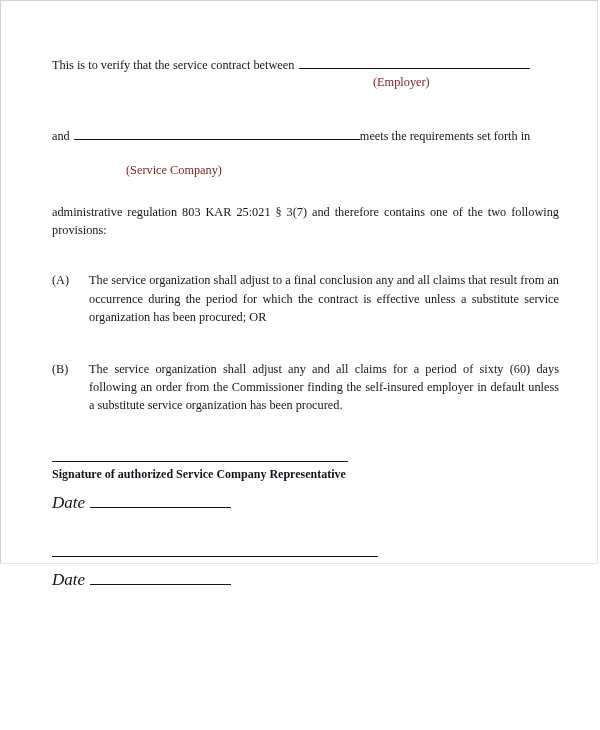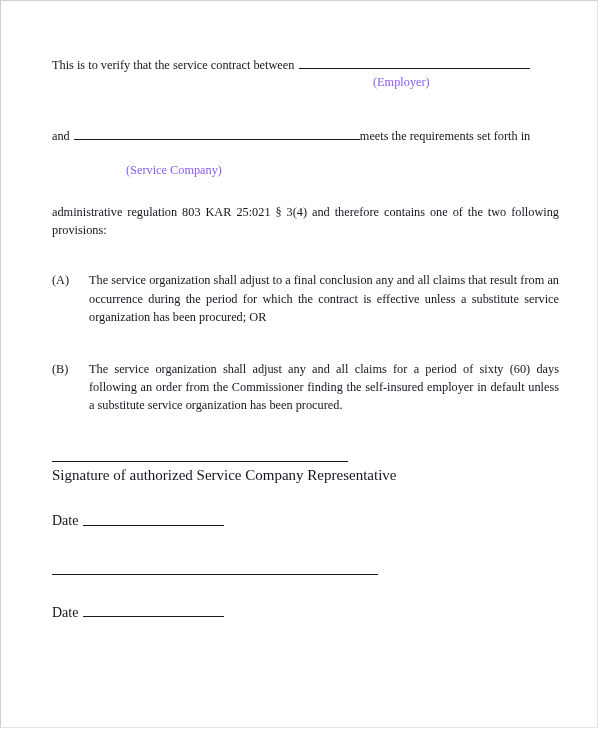--- a/index.html
+++ b/index.html
@@ -10,21 +10,21 @@
     width: 600px;
     height: 730px;
     background: #ffffff;
     font-family: "Liberation Serif", "DejaVu Serif", serif;
     overflow: hidden;
   }
 
   #page {
     position: relative;
     width: 598px;
-    height: 728px;
+    height: 564px;
     box-sizing: border-box;
     background: #ffffff;
     border: 1px solid #d8d8d8;
     border-top-color: #cfcfcf;
     border-left-color: #cfcfcf;
     border-right-color: #e2e2e2;
     border-bottom-color: #e6e6e6;
   }
 
   #content {
@@ -55,21 +55,21 @@
     vertical-align: baseline;
     border-bottom: 1.6px solid #18181f;
     height: 0.72em;
     margin: 0 0 0 1px;
   }
   .rule-employer { width: 231px; }
   .rule-service  { width: 286px; }
 
   .caption {
     font-size: 12.3px;
-    color: #8b5cf6;
+    color: #7f1d1d;
     white-space: nowrap;
   }
   .caption-employer {
     display: block;
     margin-top: 5px;
     padding-left: 321px;
   }
   .caption-service {
     display: block;
     margin-top: 22px;
@@ -112,27 +112,29 @@
     height: 0;
     font-size: 0;
     line-height: 0;
   }
   .sig-rule-1 { width: 296px; }
   .sig-rule-2 { width: 326px; }
 
   .sig-label {
     margin-top: 6px;
     white-space: nowrap;
-    font-size: 15px;
+    font-size: 12px;
+    font-weight: bold;
   }
 
   .date-row {
-    margin-top: 31px;
+    margin-top: 14px;
     white-space: nowrap;
-    font-size: 14px;
+    font-size: 17px;
+    font-style: italic;
   }
   .date-rule {
     display: inline-block;
     vertical-align: baseline;
     border-bottom: 1.8px solid #17171e;
     height: 0.72em;
     width: 141px;
     margin-left: 5px;
   }
 </style>
@@ -147,21 +149,21 @@
       <span class="rule rule-employer"></span>
     </div>
     <span class="caption caption-employer">(Employer)</span>
 
     <div class="intro-row row-and">
       <span>and</span>
       <span class="rule rule-service"></span><span>meets the requirements set forth in</span>
     </div>
     <span class="caption caption-service">(Service Company)</span>
 
-    <div class="para">administrative regulation 803 KAR 25:021 § 3(4) and therefore contains one of the two following provisions:</div>
+    <div class="para">administrative regulation 803 KAR 25:021 § 3(7) and therefore contains one of the two following provisions:</div>
 
     <div class="provision prov-a">
       <span class="prov-marker">(A)</span>
       <span>The service organization shall adjust to a final conclusion any and all claims that result from an occurrence during the period for which the contract is effective unless a substitute service organization has been procured; OR</span>
     </div>
 
     <div class="provision prov-b">
       <span class="prov-marker">(B)</span>
       <span>The service organization shall adjust any and all claims for a period of sixty (60) days following an order from the Commissioner finding the self-insured employer in default unless a substitute service organization has been procured.</span>
     </div>

